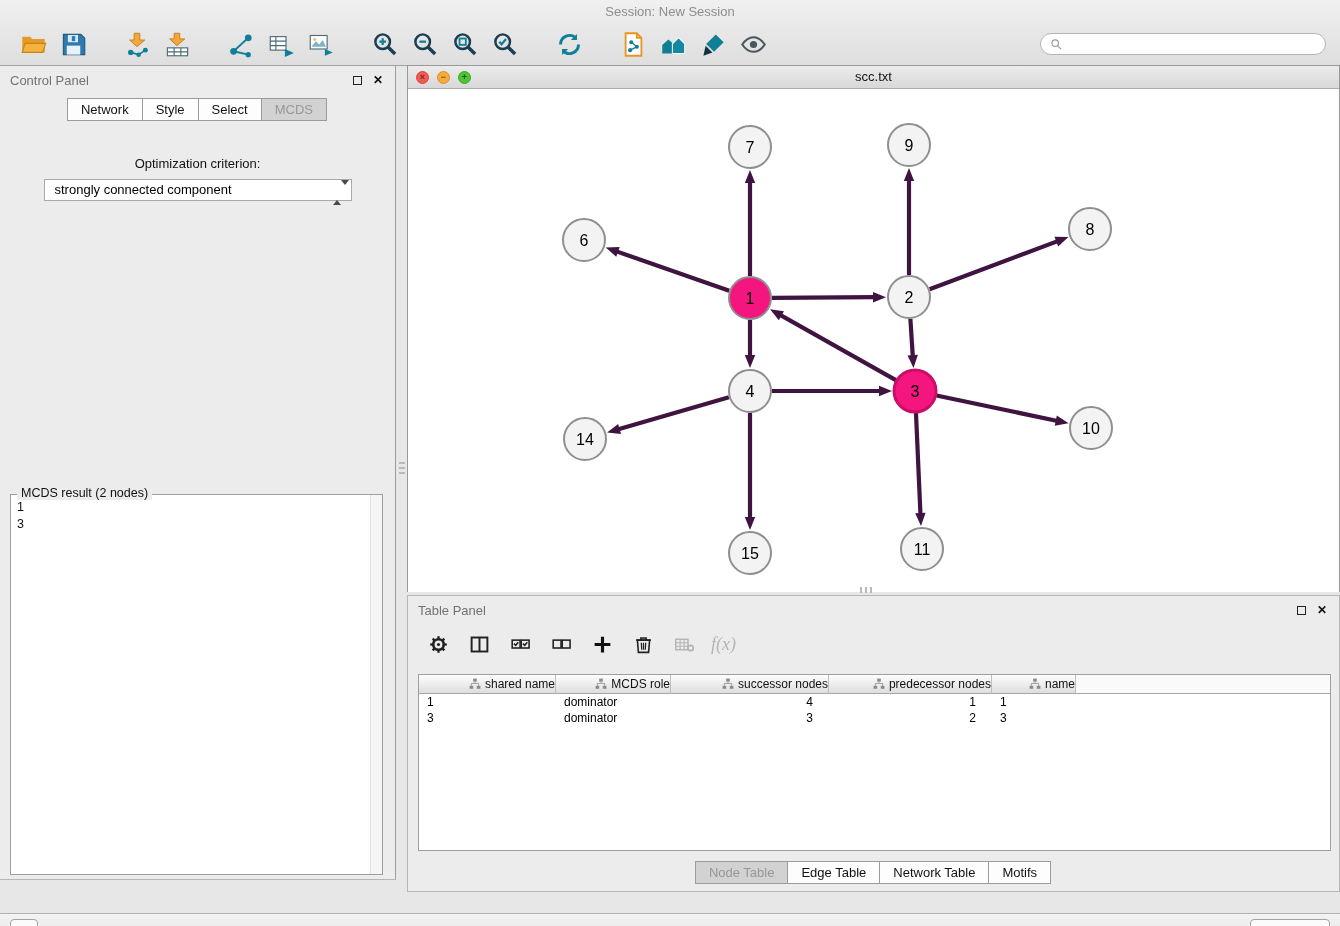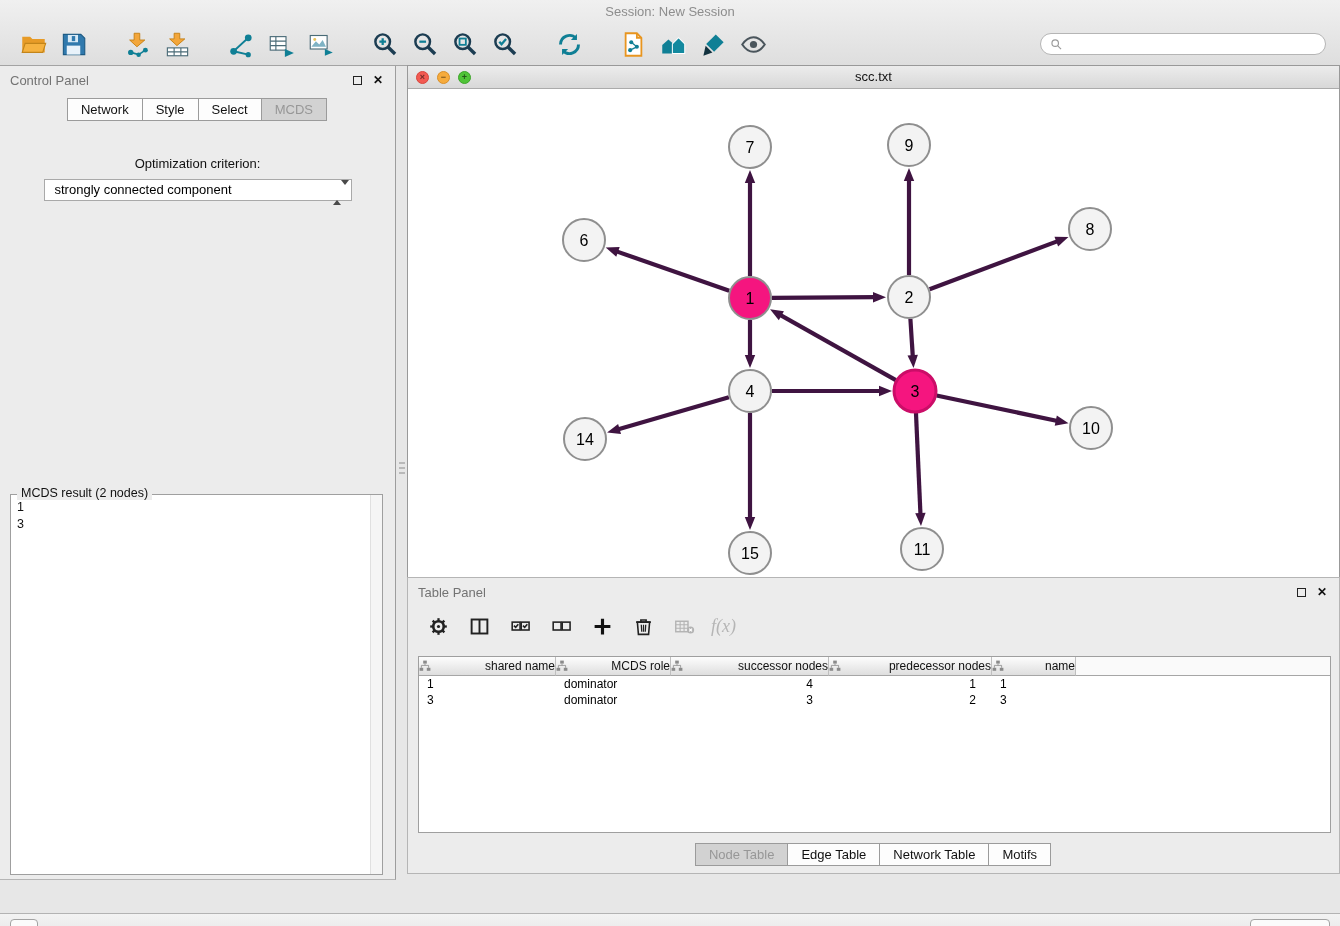--- a/index.html
+++ b/index.html
@@ -68,32 +68,32 @@
     border-bottom:1px solid #ababab;}
   .light{position:absolute;top:5px;width:13px;height:13px;border-radius:50%;font-size:9px;
     line-height:11px;text-align:center;color:rgba(0,0,0,.55);font-weight:bold;}
   .light.red{left:8px;background:#f25a52;border:1px solid #d8453d;}
   .light.yellow{left:29px;background:#f6ab3c;border:1px solid #d98f28;}
   .light.green{left:50px;background:#4fc437;border:1px solid #3da42a;}
   .net-title{display:block;text-align:center;font-size:13px;line-height:22px;color:#111;}
   #graph-svg{display:block;background:#fff;}
 
   
-  .table-panel{position:absolute;left:407px;top:577px;width:933px;height:297px;
+  .table-panel{position:absolute;left:407px;top:595px;width:933px;height:297px;
     background:#ececec;border:1px solid #b5b5b5;}
   .tp-toolbar{position:absolute;left:0;top:26px;right:0;height:44px;display:flex;
     align-items:center;padding-left:16px;gap:13px;}
   .tbl-btn{width:28px;height:28px;border:none;background:none;padding:0;display:flex;
     align-items:center;justify-content:center;}
   .tbl-btn svg{width:21px;height:21px;}
   .fx-label{font-family:"Liberation Serif",serif;font-style:italic;font-size:18px;color:#b5b5b5;}
   .table-wrap{position:absolute;left:10px;right:8px;top:78px;bottom:40px;background:#fff;
     border:1px solid #9f9f9f;overflow:hidden;}
   .t-head{display:flex;height:19px;}
-  .th{height:19px;display:flex;align-items:center;justify-content:space-between;gap:4px;
+  .th{height:19px;display:flex;align-items:center;justify-content:flex-end;gap:4px;
     background:linear-gradient(#fdfdfd,#dedede);border-right:1px solid #bfbfbf;
     border-bottom:1px solid #a6a6a6;font-size:12px;color:#111;}
   .th.filler{flex:1;background:#fafafa;border-right:none;}
   .tree-ic{width:12px;height:12px;flex:0 0 auto;}
   .tr{display:flex;height:16px;line-height:16px;font-size:12px;color:#000;}
   .td{padding-left:8px;white-space:nowrap;overflow:hidden;}
   .td.num{text-align:right;padding-right:16px;padding-left:0;}
   .table-tabs{position:absolute;left:0;right:0;bottom:7px;text-align:center;margin-top:12px;}
 
   

